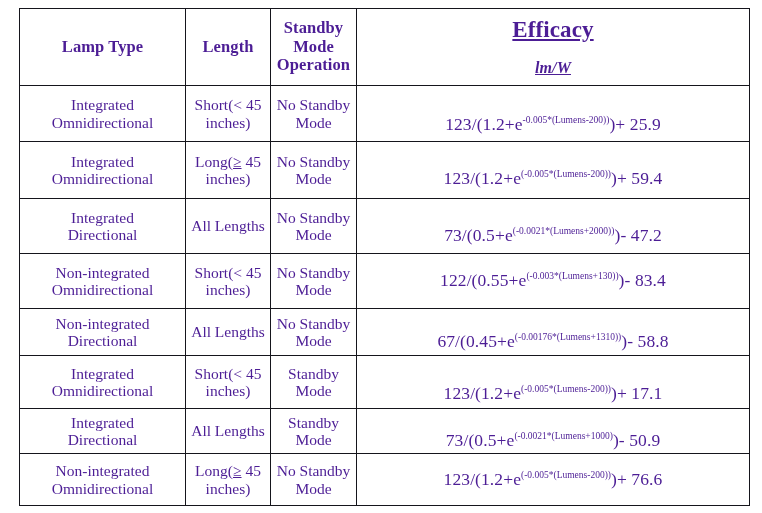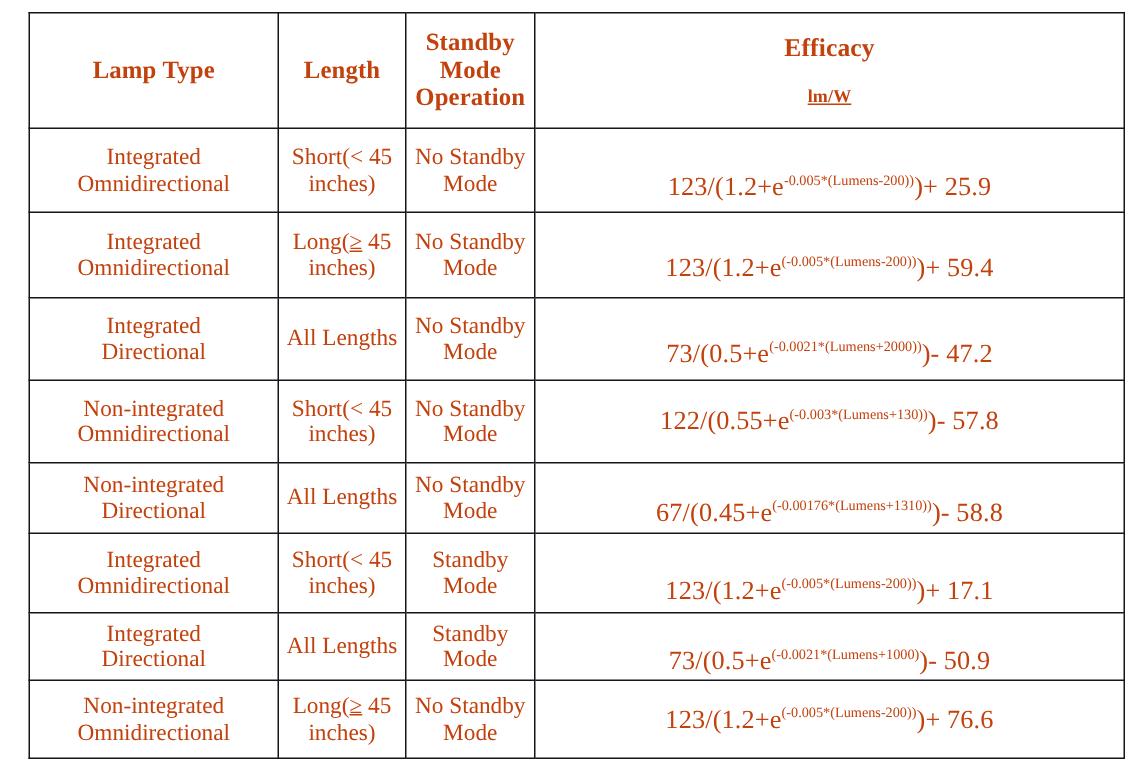--- a/index.html
+++ b/index.html
@@ -35,30 +35,30 @@
   #efficacy-table col.c-stby   { width: 86px;  }
   #efficacy-table col.c-eff    { width: 393px; }
 
   #efficacy-table th,
   #efficacy-table td {
     border: 1.6px solid #15151c;
     text-align: center;
     vertical-align: middle;
     padding: 3px 4px;
     line-height: 1.12;
-    color: #c2410c;
+    color: #4c1d95;
   }
   #efficacy-table thead th {
     font-weight: bold;
     font-size: 16.5px;
     height: 70px;
     letter-spacing: 0.1px;
   }
-  .hdr-eff-main { display: block; font-size: 17px; }
-  .hdr-eff-sub  { display: block; font-size: 12px; text-decoration: underline; margin-top: 17px; }
+  .hdr-eff-main { display: block; font-size: 23px; text-decoration: underline; }
+  .hdr-eff-sub  { display: block; font-size: 16px; text-decoration: underline; margin-top: 17px; font-style: italic; }
 
   .cell-lamp, .cell-len, .cell-stby {
     font-size: 15.5px;
     font-weight: normal;
   }
   .cell-lamp .ln, .cell-len .ln, .cell-stby .ln { display: block; white-space: nowrap; }
   .cell-len .ge { text-decoration: underline; }
 
   .cell-eff {
     font-size: 17.5px;
@@ -172,21 +172,21 @@
             <span class="ln">Omnidirectional</span>
           </td>
           <td class="cell-len">
             <span class="ln">Short(&lt; 45</span>
             <span class="ln">inches)</span>
           </td>
           <td class="cell-stby">
             <span class="ln">No Standby</span>
             <span class="ln">Mode</span>
           </td>
-          <td class="cell-eff"><span class="fxwrap"><span class="fx">122/(0.55+e</span><sup>(-0.003*(Lumens+130))</sup><span class="tail">)- 57.8</span></span></td>
+          <td class="cell-eff"><span class="fxwrap"><span class="fx">122/(0.55+e</span><sup>(-0.003*(Lumens+130))</sup><span class="tail">)- 83.4</span></span></td>
         </tr>
         <tr class="r5">
           <td class="cell-lamp">
             <span class="ln">Non-integrated</span>
             <span class="ln">Directional</span>
           </td>
           <td class="cell-len">
             <span class="ln">All Lengths</span>
           </td>
           <td class="cell-stby">

